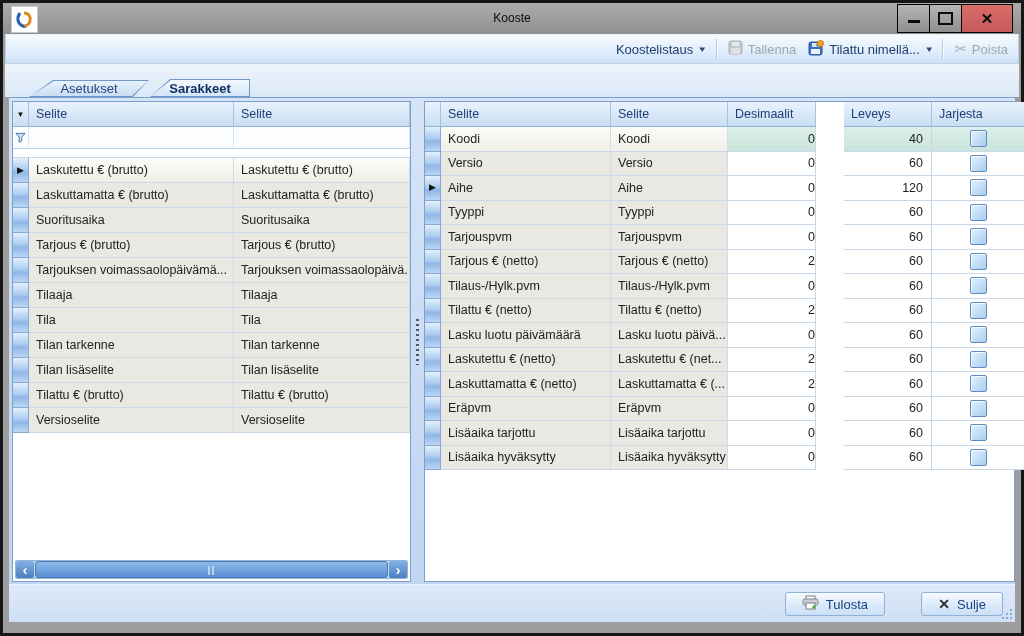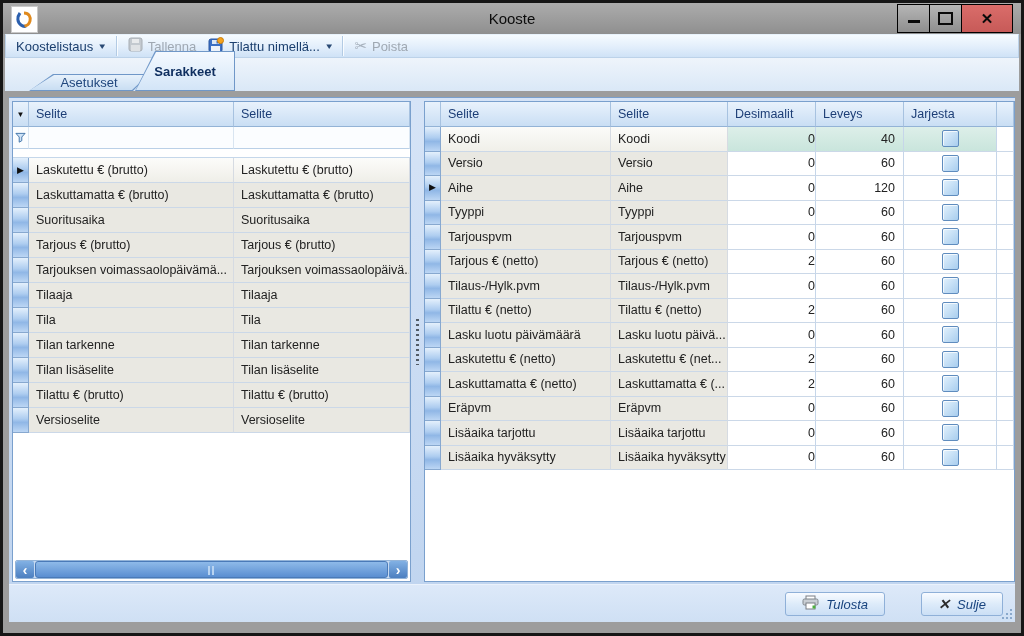--- a/index.html
+++ b/index.html
@@ -4,50 +4,50 @@
 <style>
   html,body{margin:0;padding:0;}
   body{width:1024px;height:636px;overflow:hidden;background:#161616;
        font-family:"Liberation Sans",sans-serif;position:relative;}
   .window{position:absolute;left:3px;top:3px;width:1018px;height:630px;background:#9d9d9d;}
 
   
   .titlebar{position:relative;height:31px;background:linear-gradient(#acacac,#8f8f8f);}
   .app-icon{position:absolute;left:8px;top:3px;width:25px;height:25px;background:#fff;
             border:1px solid #c9c9c9;display:flex;align-items:center;justify-content:center;}
-  .title{ text-align:center;line-height:31px;font-size:15px;color:#0c0c0c;}
+  .title{ text-align:center;line-height:31px;font-size:12px;color:#0c0c0c;}
   .win-controls{position:absolute;right:8px;top:1px;display:flex;}
   .win-btn{width:31px;height:27px;border:1px solid #000;margin-left:-1px;
            background:linear-gradient(#b6b6b6,#8e8e8e);display:flex;align-items:center;
            justify-content:center;color:#0a0a0a;cursor:default;}
   .win-btn.close{width:50px;background:linear-gradient(#da6d6a,#c75a58);}
   .min-bar{width:12px;height:3px;background:#0a0a0a;margin-top:6px;}
   .max-box{width:11px;height:9px;border:2px solid #0a0a0a;background:transparent;}
   .x-glyph{font-weight:bold;font-size:15px;line-height:1;}
 
   
-  .toolbar{height:24px;margin:0 2px;background:linear-gradient(#f6fbff,#e2eefb 55%,#cfe2f6);
+  .toolbar{height:30px;margin:0 2px;background:linear-gradient(#f6fbff,#e2eefb 55%,#cfe2f6);
            border:1px solid #bcd2e9;border-top:1px solid #e8f2fb;display:flex;align-items:center;
-           padding:0 4px;font-size:13px;box-sizing:border-box;}
+           padding:0 4px;font-size:13px;box-sizing:border-box;justify-content:flex-end;}
   .tb-btn{display:flex;align-items:center;gap:5px;padding:2px 6px;color:#1b3f6e;border-radius:2px;}
   .tb-btn.disabled{color:#9fa8b2;}
   .caret{font-size:9px;color:#2a4a74;margin-left:2px;transform:scaleX(1.3);}
   .tb-sep{width:1px;height:20px;background:#b3cbe4;box-shadow:1px 0 0 rgba(255,255,255,.8);margin:0 5px;}
   .scissors{font-size:15px;color:#a7b1bd;}
 
   
   .tabstrip{position:relative;height:33px;background:linear-gradient(#eef4fb,#dae8f7);margin:0 2px;}
   .tab{position:absolute;bottom:0;}
   .tab .shell{position:absolute;inset:0;background:#6f97c8;}
   .tab .fill{position:absolute;inset:1px;display:flex;align-items:center;justify-content:center;
              color:#21477d;font-size:13px;}
   .tab-inactive{left:24px;width:120px;height:25px;z-index:1;}
   .tab-inactive .shell,.tab-inactive .fill{clip-path:polygon(24px 0,100% 0,calc(100% - 16px) 100%,0 100%);margin-top:8px;}
   .tab-inactive .fill{background:linear-gradient(#e7f1fb,#c9def3);}
-  .tab-active{left:130px;width:100px;height:40px;z-index:2;text-decoration:underline;}
+  .tab-active{left:145px;width:100px;height:18px;z-index:2;text-decoration:underline;}
   .tab-active .shell,.tab-active .fill{clip-path:polygon(20px 0,100% 0,100% 100%,0 100%);}
   .tab-active .fill{background:linear-gradient(#f4f9ff,#d3e5f7);font-weight:bold;color:#0e2e5f;}
 
   
   .tabpage{position:absolute;left:6px;right:6px;top:94px;height:524px;
            background:linear-gradient(#d6e4f7,#bfd4ef);border-top:1px solid #7aa0cd;}
   .panel{position:absolute;top:3px;height:481px;background:#fff;border:1px solid #7aa0cd;box-sizing:border-box;}
   .left-panel{left:3px;width:399px;}
   .right-panel{left:415px;width:591px;}
   .vsplitter{position:absolute;left:402px;top:3px;width:13px;height:481px;}
@@ -73,21 +73,21 @@
   .drow .ind{background:linear-gradient(180deg,#e4f0fc,#aecdf0 45%,#90b7e6 60%,#bcd6f4);
              border-right:1px solid #87a8cf;border-bottom:1px solid #87a8cf;}
   .cell-selite{background:#e9e8e2;}
   .sel .cell-selite{background:linear-gradient(#fcfcfa,#efeee8);}
   .arrow{font-size:9px;color:#101010;line-height:1;}
   .hdr-drop{font-size:8px;color:#111;}
 
   .rc1{width:170px;flex:none;}
   .rc2{width:117px;flex:none;}
   .rdes{width:88px;flex:none;justify-content:flex-end;padding:0 0 0 0;}
-  .rlev{width:88px;flex:none;justify-content:flex-end;padding:0 8px 0 0;}
+  .rlev{width:88px;flex:none;justify-content:flex-end;padding:0 8px 0 0;margin-left:28px;}
   .rjar{width:93px;flex:none;justify-content:center;padding:0;}
   .rfill{flex:1;}
   .rrow{height:24.5px;}
   .rrow .gcell{border-right:1px solid #c6d6e9;border-bottom:1px solid #cbd8e8;background:#fff;}
   .rrow .cell-selite{background:#e9e8e2;border-right:1px solid #d6dbe2;}
   .rrow .ind{background:linear-gradient(180deg,#e4f0fc,#aecdf0 45%,#90b7e6 60%,#bcd6f4);
              border-right:1px solid #87a8cf;border-bottom:1px solid #87a8cf;}
   .hl .cell-selite{background:linear-gradient(#fbfbf9,#f0efe9);}
   .hl .rdes,.hl .rlev,.hl .rjar{background:linear-gradient(#ddefe9,#c9e5dc);}
   .hdr .rdes,.hdr .rlev{justify-content:flex-start;padding-left:7px;}
@@ -101,21 +101,21 @@
   .hs-btn{width:18px;flex:none;background:linear-gradient(#82b1e4,#4c7fc0);border-radius:2px;
           color:#fff;display:flex;align-items:center;justify-content:center;
           font-size:14px;font-weight:bold;line-height:1;}
   .hs-thumb{flex:1;margin:0 1px;background:linear-gradient(#8ebae9,#5a8ed1);
             border:1px solid #4a7ab8;border-radius:3px;position:relative;}
   .hs-thumb::after{content:"";position:absolute;left:50%;top:4px;width:8px;height:9px;margin-left:-4px;
             background:repeating-linear-gradient(90deg,#b9d4f1 0 2px,rgba(0,0,0,0) 2px 4px);}
 
   
   .footer{position:absolute;left:0;right:0;bottom:0;height:37px;
-          background:linear-gradient(#dde9f9,#cfe0f4);border-top:1px solid #eaf2fc;font-style:italic;}
+          background:linear-gradient(#dde9f9,#cfe0f4);border-top:1px solid #eaf2fc;}
   .dlg-btn{position:absolute;top:7px;height:24px;border:1px solid #8fb0d8;border-radius:3px;
            background:linear-gradient(#f8fbff,#ddebfa 50%,#cbdff5);color:#17437e;font-size:13px;
            display:flex;align-items:center;gap:7px;padding:0 16px;box-sizing:border-box;}
   .btn-print{right:130px;}
   .btn-close{right:12px;}
   .dlg-x{color:#2b2b2b;font-weight:bold;font-size:14px;}
   .resize-grip{position:absolute;right:2px;bottom:2px;width:12px;height:12px;}
   .resize-grip i{position:absolute;width:2px;height:2px;background:#8aa9cc;
      box-shadow:0 0 0 0 #8aa9cc, -4px 0 0 #8aa9cc, 0 -4px 0 #8aa9cc, -8px 0 0 #8aa9cc,
                 -4px -4px 0 #8aa9cc, 0 -8px 0 #8aa9cc;right:1px;bottom:1px;display:block;}

